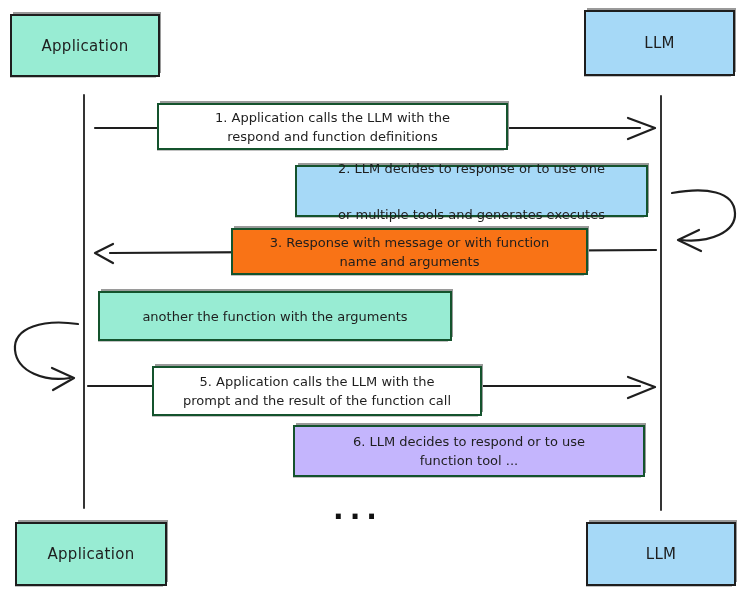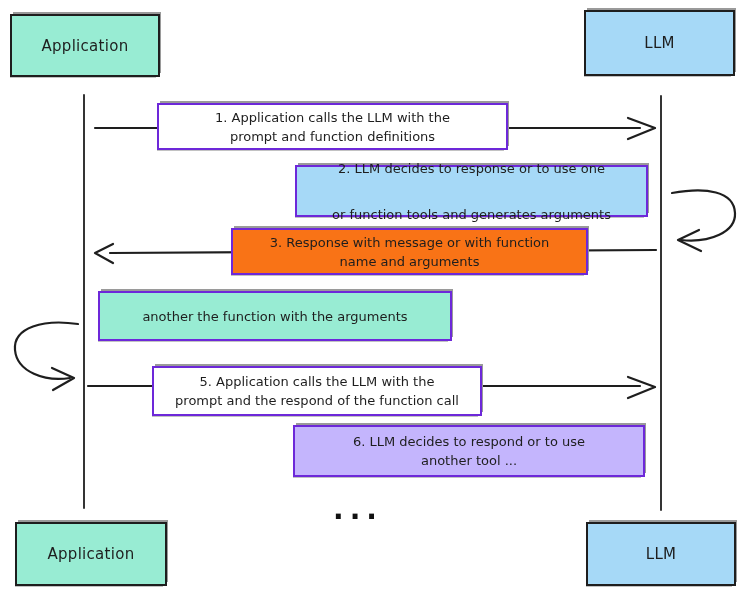--- a/index.html
+++ b/index.html
@@ -35,21 +35,21 @@
     font-size: 15px;
     letter-spacing: 0.3px;
     box-shadow: 2px -3px 0 -1px #9a9a9a, -2px 3px 0 -2px #c2c2c2;
   }
   .msg {
     position: absolute;
     display: flex;
     flex-direction: column;
     align-items: center;
     justify-content: center;
-    border: 2px solid #6d28d9;
+    border: 2px solid #14532d;
     box-sizing: border-box;
     font-size: 13px;
     line-height: 19px;
     text-align: center;
     box-shadow: 2px -3px 0 -1px #9a9a9a, -2px 3px 0 -2px #c2c2c2;
   }
   .msg span { display: block; white-space: nowrap; }
   .dots {
     position: absolute;
     display: flex;
@@ -89,45 +89,45 @@
   <div class="actor" style="left: 10px; top: 14px; width: 150px; height: 63px; background: rgb(152, 236, 211);">
     <span>Application</span>
   </div>
 
   <div class="actor" style="left: 584px; top: 10px; width: 151px; height: 66px; background: rgb(166, 217, 247);">
     <span>LLM</span>
   </div>
 
   <div class="msg" style="left: 157px; top: 103px; width: 351px; height: 47px; background: rgb(255, 255, 255);">
     <span>1. Application calls the LLM with the</span>
-    <span>prompt and function definitions</span>
+    <span>respond and function definitions</span>
   </div>
 
   <div class="msg" style="left: 295px; top: 165px; width: 353px; height: 52px; background: rgb(166, 217, 247); gap: 27px;">
     <span>2. LLM decides to response or to use one</span>
-    <span>or function tools and generates arguments</span>
+    <span>or multiple tools and generates executes</span>
   </div>
 
   <div class="msg" style="left: 231px; top: 228px; width: 357px; height: 47px; background: #f97316;">
     <span>3. Response with message or with function</span>
     <span>name and arguments</span>
   </div>
 
   <div class="msg" style="left: 98px; top: 291px; width: 354px; height: 50px; background: rgb(152, 236, 211);">
     <span>another the function with the arguments</span>
   </div>
 
   <div class="msg" style="left: 152px; top: 358px; width: 330px; height: 50px; background: rgb(255, 255, 255); margin-top: 8px;">
     <span>5. Application calls the LLM with the</span>
-    <span>prompt and the respond of the function call</span>
+    <span>prompt and the result of the function call</span>
   </div>
 
   <div class="msg" style="left: 293px; top: 425px; width: 352px; height: 52px; background: #c4b5fd;">
     <span>6. LLM decides to respond or to use</span>
-    <span>another tool ...</span>
+    <span>function tool ...</span>
   </div>
 
   <div class="dots" style="left:330px; top:492px; width:56px; height:34px;">...</div>
 
   <div class="actor" style="left: 15px; top: 522px; width: 152px; height: 64px; background: rgb(152, 236, 211);">
     <span>Application</span>
   </div>
 
   <div class="actor" style="left: 586px; top: 522px; width: 150px; height: 64px; background: rgb(166, 217, 247);">
     <span>LLM</span>

